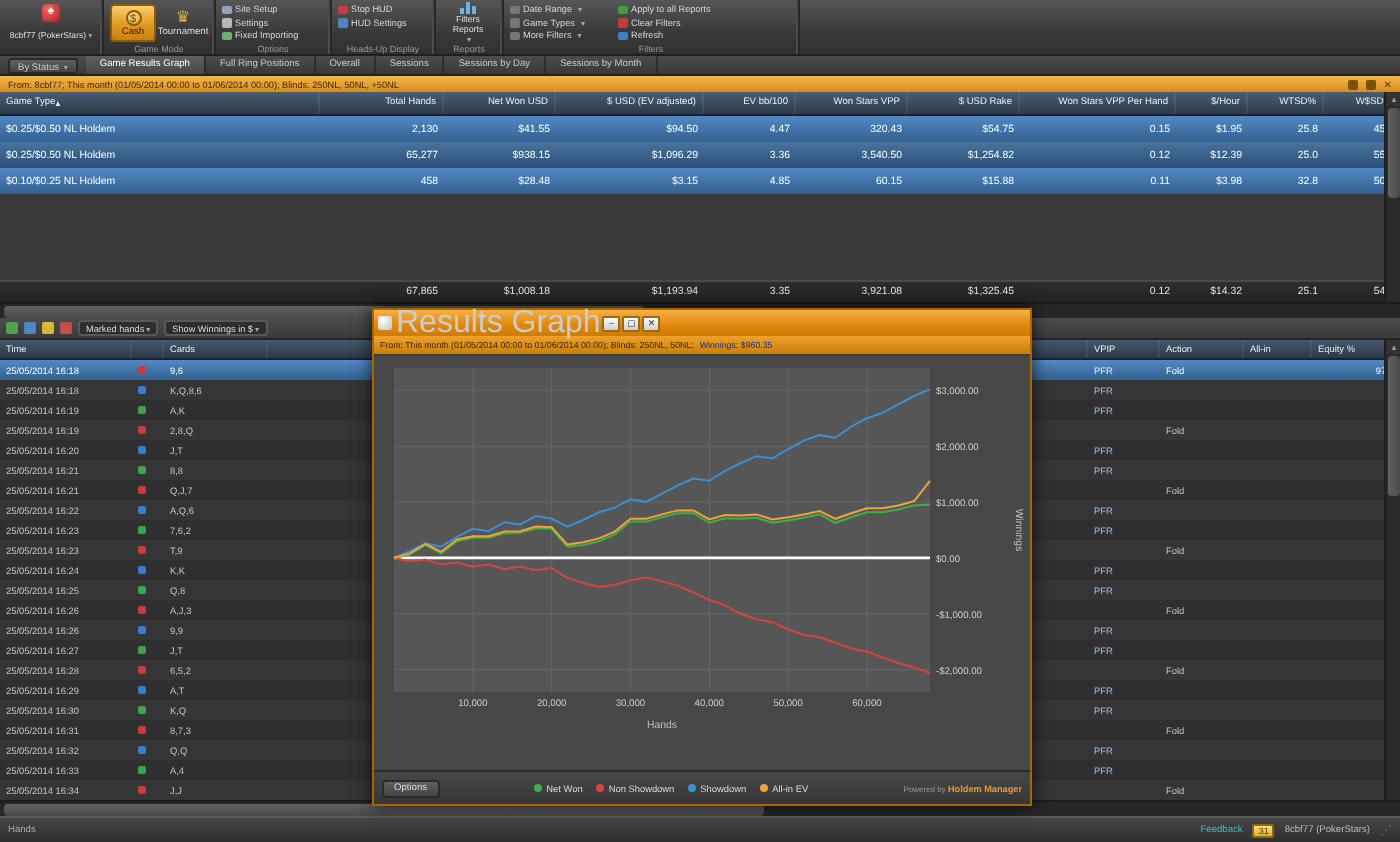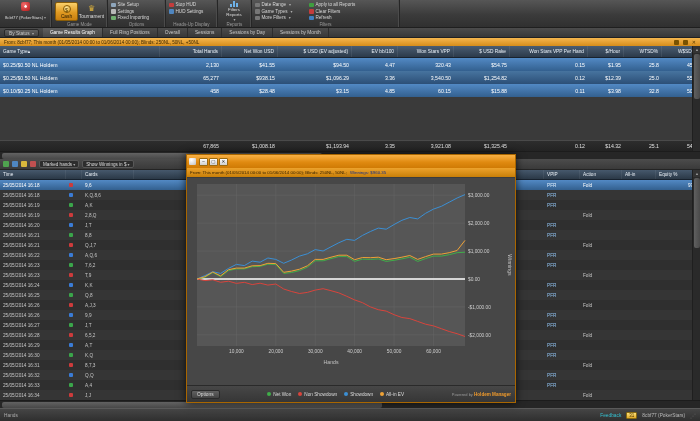--- a/index.html
+++ b/index.html
@@ -573,20 +573,21 @@
     <span class="sleft">Hands</span>
     <span class="feedback">Feedback</span>
     <span class="datebadge">31</span>
     <span>8cbf77 (PokerStars)</span>
     <span class="grip">⋰</span>
   </div>
 
   <div class="gwin">
     <div class="gtitle">
       <span class="gtico"></span>
+      <span class="gtext">Results Graph</span>
       <span class="wbtn">–</span>
       <span class="wbtn">▢</span>
       <span class="wbtn">✕</span>
     </div>
     <div class="ginfo">
       <span>From: This month (01/05/2014 00:00 to 01/06/2014 00:00);  Blinds: 250NL, 50NL;</span>
       <span class="win">Winnings: $960.35</span>
     </div>
     <div class="gchart">
       <svg id="chart-svg" width="324" height="188">

